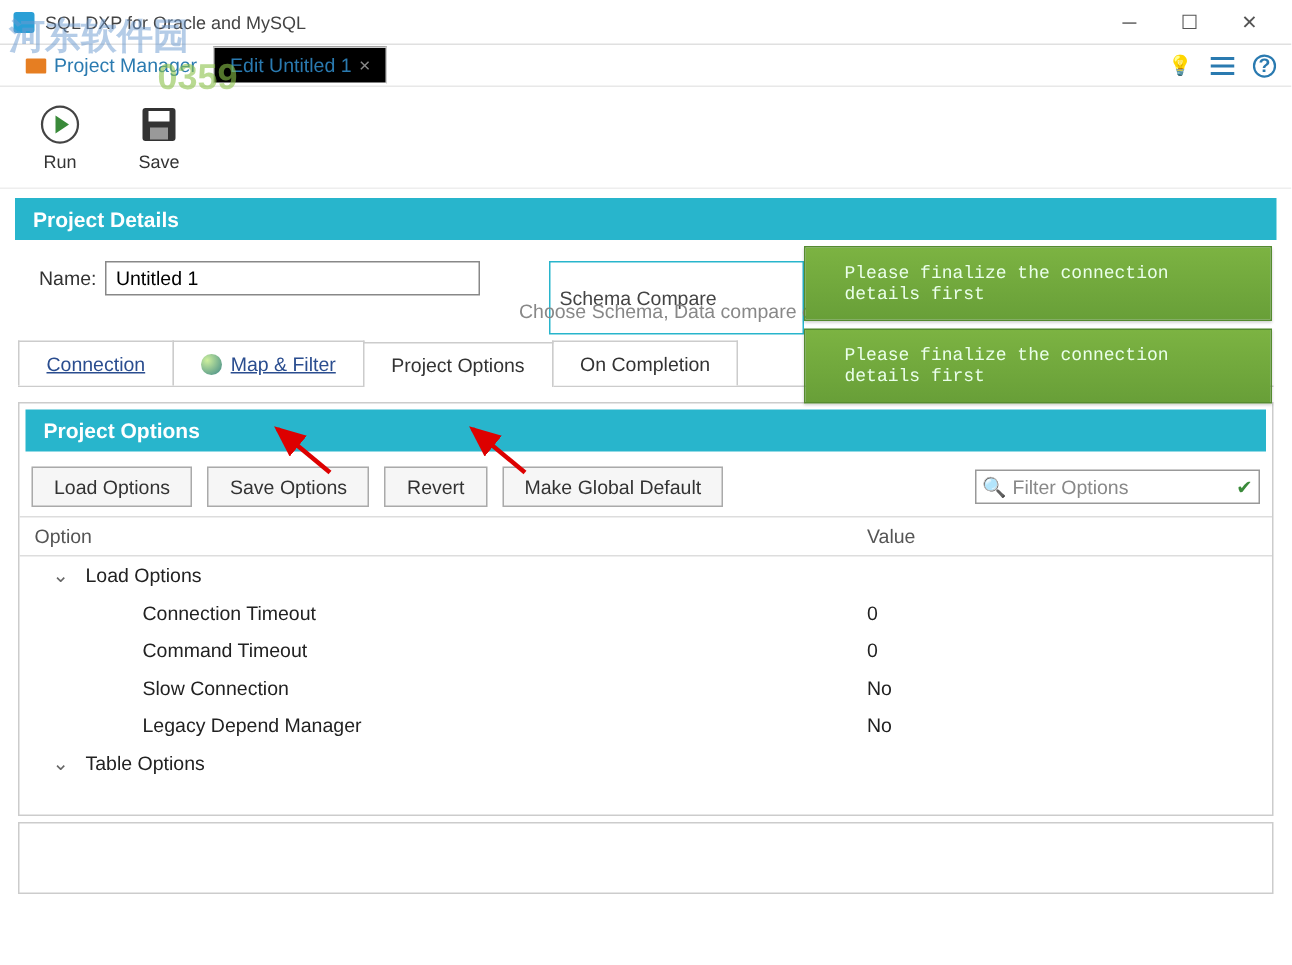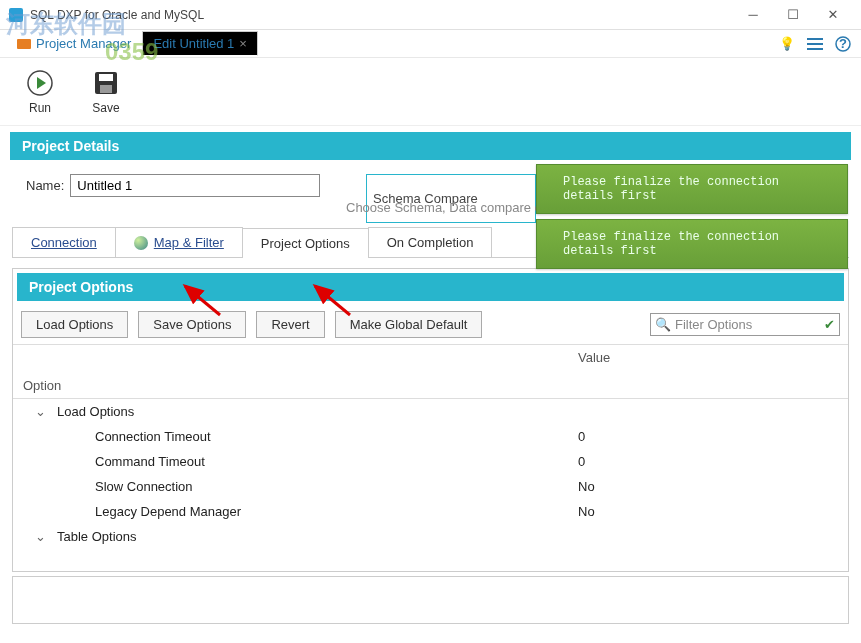--- a/index.html
+++ b/index.html
@@ -49,21 +49,21 @@
 .btnrow { display: flex; gap: 10px; padding: 6px 8px; align-items: center; }
 .btnrow button { padding: 5px 14px; border: 1px solid #aaa; background: #f6f6f6; color: #333; }
 .btnrow .gap { flex: 1; }
 .filterbox { width: 190px; border: 1px solid #999; padding: 3px 6px 3px 24px; position: relative; background: #fff; }
 .filterbox .fi { position: absolute; left: 4px; top: 3px; }
 .filterbox .ok { position: absolute; right: 4px; top: 3px; color: #3a8a3a; }
 
 .grid { border-top: 1px solid #ddd; }
 .ghead { display: flex; border-bottom: 1px solid #ddd; }
 .ghead div { padding: 5px 10px; color: #555; }
-.ghead .c1 { flex: 1; margin-top: 28px; }
+.ghead .c1 { flex: 1; }
 .ghead .c2 { width: 280px; }
 .grow { display: flex; }
 .grow .c1 { flex: 1; padding: 5px 10px 5px 50px; color: #222; }
 .grow.group .c1 { padding-left: 44px; }
 .grow .c2 { width: 280px; padding: 5px 10px; color: #222; }
 .grow .chev { position: absolute; margin-left: -22px; color: #666; }
 .grow.child .c1 { padding-left: 82px; }
 .gridbody { height: 172px; overflow-y: scroll; position: relative; }
 
 .footerbox { margin: 4px 12px 10px; border: 1px solid #ccc; height: 48px; }

